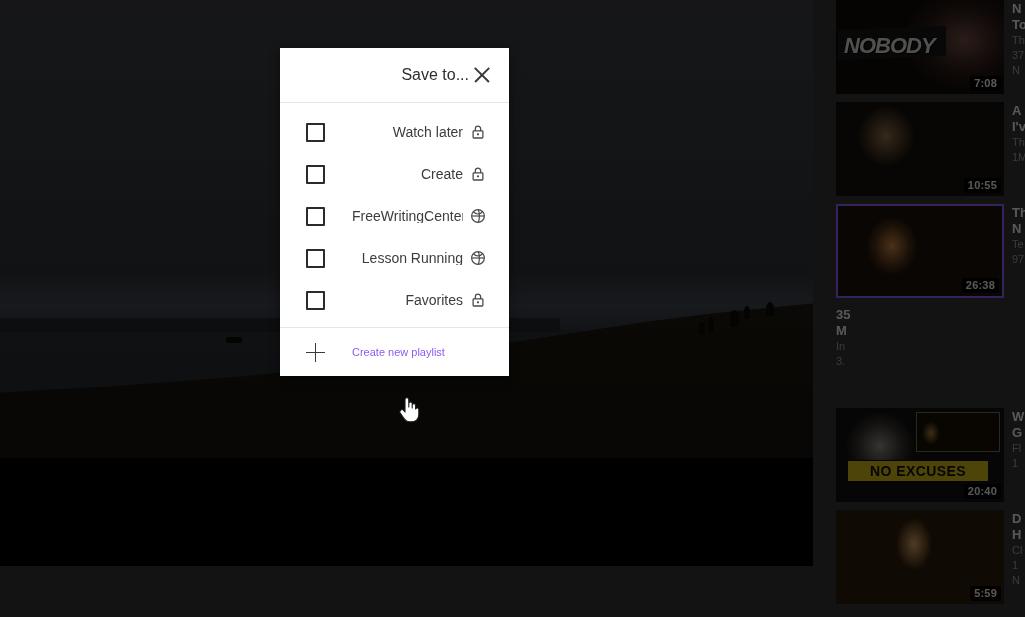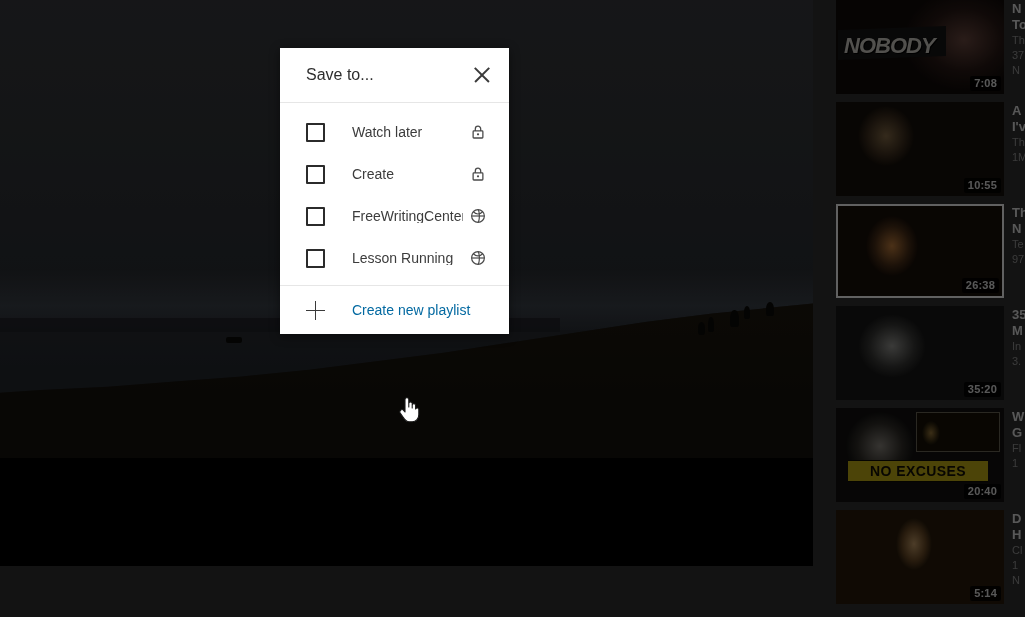--- a/index.html
+++ b/index.html
@@ -125,21 +125,21 @@
     width: 168px;
     height: 94px;
     flex: 0 0 168px;
     overflow: hidden;
     background: #0a0a0a;
   }
   .thumb-art {
     position: absolute;
     inset: 0;
   }
-  .thumb-wrap.bordered { border: 2px solid #ffffff; }
+  .thumb-wrap.bordered { border: 2px solid #8b5cf6; }
   .duration {
     position: absolute;
     right: 3px;
     bottom: 3px;
     background: rgba(0,0,0,0.82);
     color: #e8e8e8;
     font-size: 11px;
     font-weight: bold;
     line-height: 1;
     padding: 2px 4px;
@@ -268,20 +268,21 @@
   
   .modal {
     position: absolute;
     left: 280px;
     top: 48px;
     width: 229px;
     background: #ffffff;
     box-shadow: 0 2px 10px rgba(0,0,0,0.45);
     z-index: 60;
     font-family: "Liberation Sans", sans-serif;
+    text-align: right;
   }
   .modal-header {
     position: relative;
     height: 55px;
     display: flex;
     align-items: center;
     padding: 0 14px 0 26px;
     border-bottom: 1px solid #e6e6e6;
   }
   .modal-title {
@@ -360,22 +361,22 @@
   }
   .plus::before, .plus::after {
     content: "";
     position: absolute;
     background: #3a3a3a;
   }
   .plus::before { left: 0; top: 9px; width: 19px; height: 1.4px; }
   .plus::after  { top: 0; left: 9px; height: 19px; width: 1.4px; }
   .create-label {
     margin-left: 27px;
-    font-size: 14px;
-    color: #0369a1;
+    font-size: 11px;
+    color: #8b5cf6;
     line-height: 1;
   }
 
   
   .cursor {
     position: absolute;
     left: 398px;
     top: 395px;
     width: 22px;
     height: 28px;
@@ -440,24 +441,20 @@
       </div>
       <div class="meta">
         <div class="r-title">Th</div>
         <div class="r-title">N</div>
         <div class="r-sub">Te</div>
         <div class="r-sub">97</div>
       </div>
     </div>
 
     <div class="related-item">
-      <div class="thumb-wrap">
-        <div class="thumb-art art-interview"></div>
-        <div class="duration">35:20</div>
-      </div>
       <div class="meta">
         <div class="r-title">35</div>
         <div class="r-title">M</div>
         <div class="r-sub">In</div>
         <div class="r-sub">3.</div>
       </div>
     </div>
 
     <div class="related-item">
       <div class="thumb-wrap">
@@ -468,21 +465,21 @@
         <div class="r-title">W</div>
         <div class="r-title">G</div>
         <div class="r-sub">Fl</div>
         <div class="r-sub">1</div>
       </div>
     </div>
 
     <div class="related-item">
       <div class="thumb-wrap">
         <div class="thumb-art art-desperado"></div>
-        <div class="duration">5:14</div>
+        <div class="duration">5:59</div>
       </div>
       <div class="meta">
         <div class="r-title">D</div>
         <div class="r-title">H</div>
         <div class="r-sub">Cl</div>
         <div class="r-sub">1</div>
         <div class="r-sub">N</div>
       </div>
     </div>
 
@@ -546,20 +543,31 @@
         <div class="privacy">
           <svg width="18" height="18" viewBox="0 0 24 24" fill="none" stroke="#4a4a4a" stroke-width="1.6">
             <circle cx="12" cy="12" r="8.5"></circle>
             <path d="M3.6 12h16.8"></path>
             <path d="M12 3.5c2.4 2.6 2.4 14.4 0 17"></path>
             <path d="M6 6.6c3.2 3.6 8.8 3.6 12 0"></path>
           </svg>
         </div>
       </div>
 
+      <div class="pl-row">
+        <div class="cbx"></div>
+        <div class="pl-name">Favorites</div>
+        <div class="privacy">
+          <svg width="18" height="18" viewBox="0 0 24 24" fill="none" stroke="#4a4a4a" stroke-width="1.7">
+            <rect x="5.5" y="10.5" width="13" height="9.5" rx="1" fill="none"></rect>
+            <path d="M8.4 10.5V7.9a3.6 3.6 0 0 1 7.2 0v2.6"></path>
+            <circle cx="12" cy="15" r="1.5" fill="#4a4a4a" stroke="none"></circle>
+          </svg>
+        </div>
+      </div>
 
     </div>
 
     <div class="modal-footer">
       <div class="plus"></div>
       <div class="create-label">Create new playlist</div>
     </div>
 
   </div>
 

